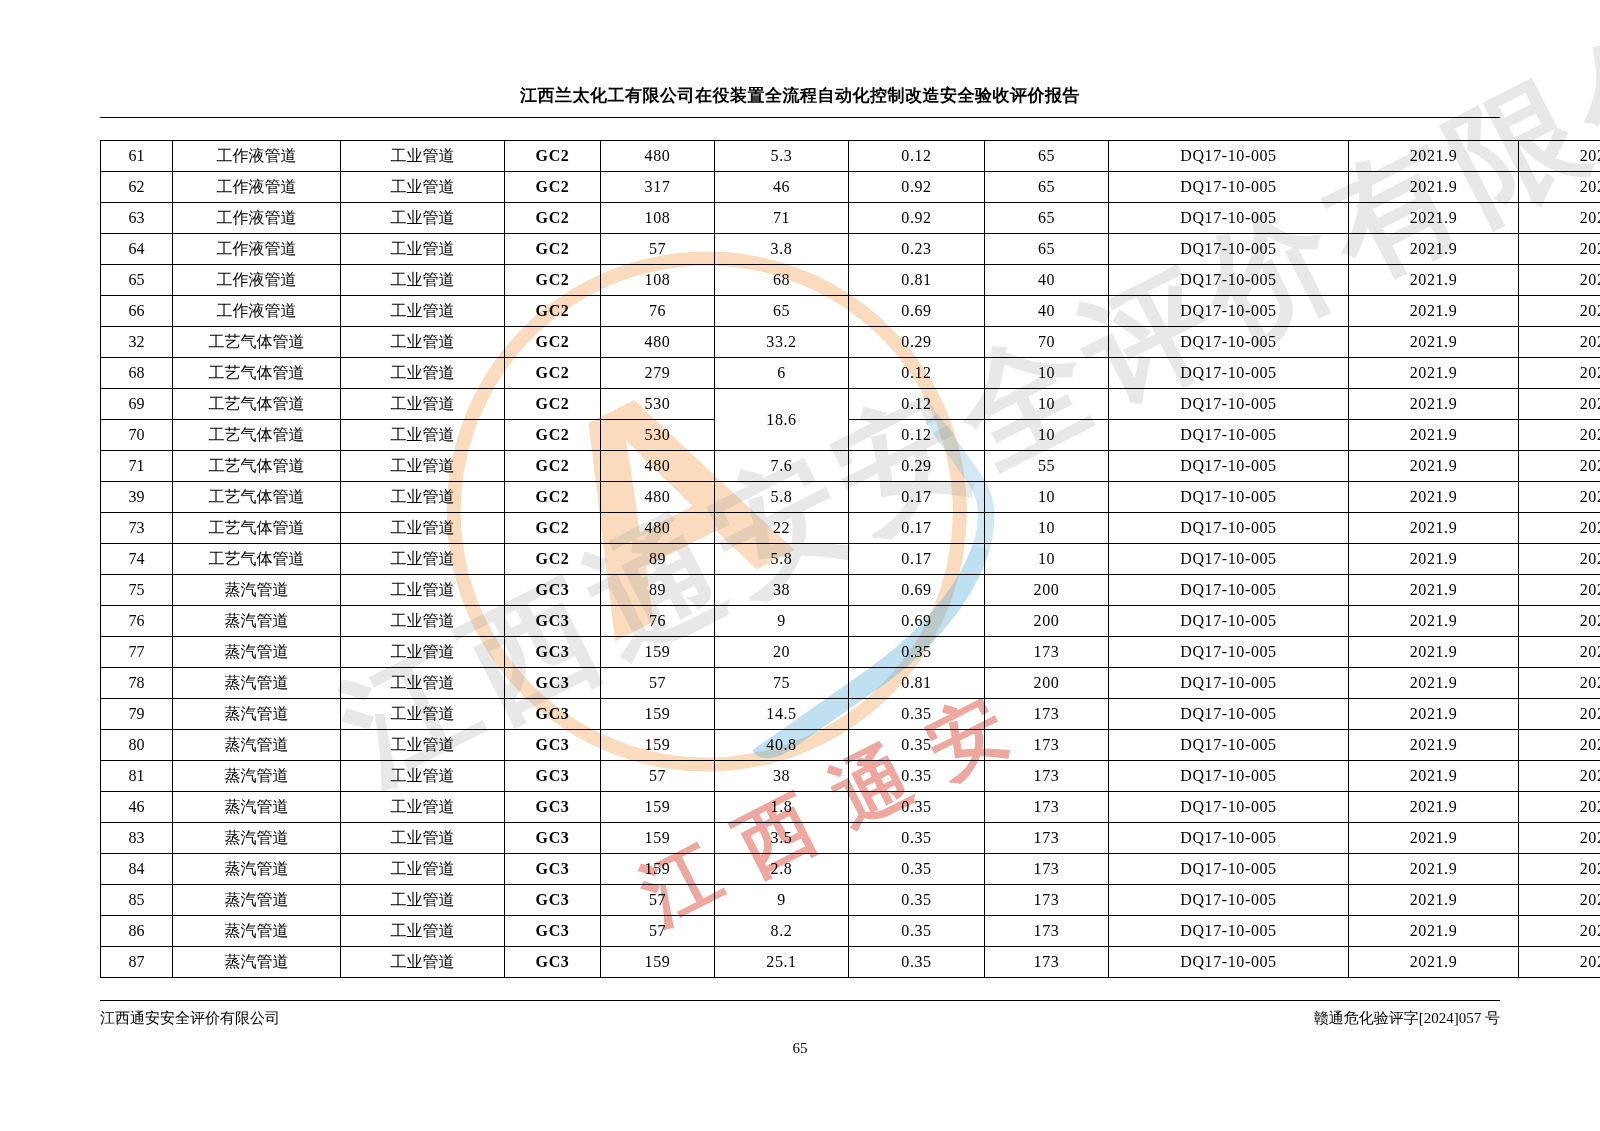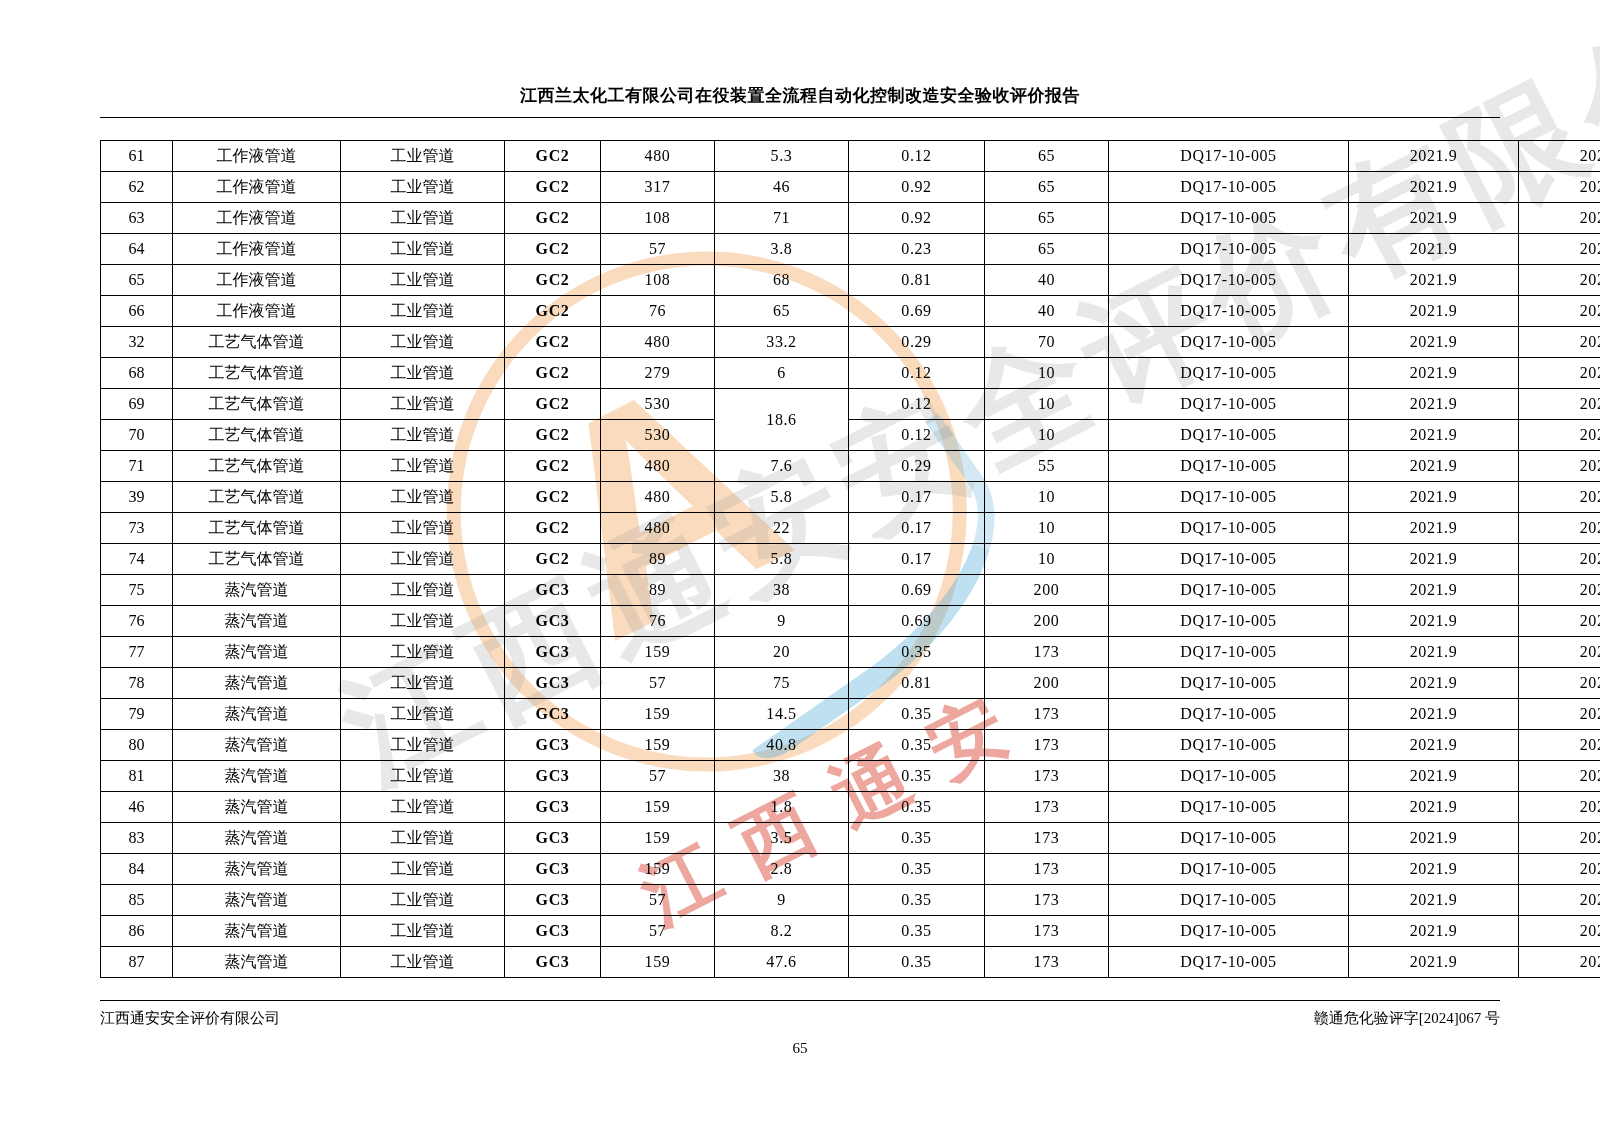--- a/index.html
+++ b/index.html
@@ -542,31 +542,31 @@
             <td class="c8 mono-ish">DQ17-10-005</td>
             <td class="c9 mono-ish">2021.9</td>
             <td class="c10 mono-ish">2024.9</td>
           </tr>
           <tr>
             <td class="c0">87</td>
             <td class="c1">蒸汽管道</td>
             <td class="c2">工业管道</td>
             <td class="c3 mono-ish">GC3</td>
             <td class="c4 mono-ish">159</td>
-            <td class="c5 mono-ish">47.6</td>
+            <td class="c5 mono-ish">25.1</td>
             <td class="c6 mono-ish">0.35</td>
             <td class="c7 mono-ish">173</td>
             <td class="c8 mono-ish">DQ17-10-005</td>
             <td class="c9 mono-ish">2021.9</td>
             <td class="c10 mono-ish">2024.9</td>
           </tr>
         </tbody>
     </table>
   </div>
 
   <div class="footer-rule"></div>
   <div class="doc-footer">
     <div>江西通安安全评价有限公司</div>
-    <div>赣通危化验评字[2024]067 号</div>
+    <div>赣通危化验评字[2024]057 号</div>
   </div>
   <div class="page-no">65</div>
 
 </div>
 
 </body></html>

